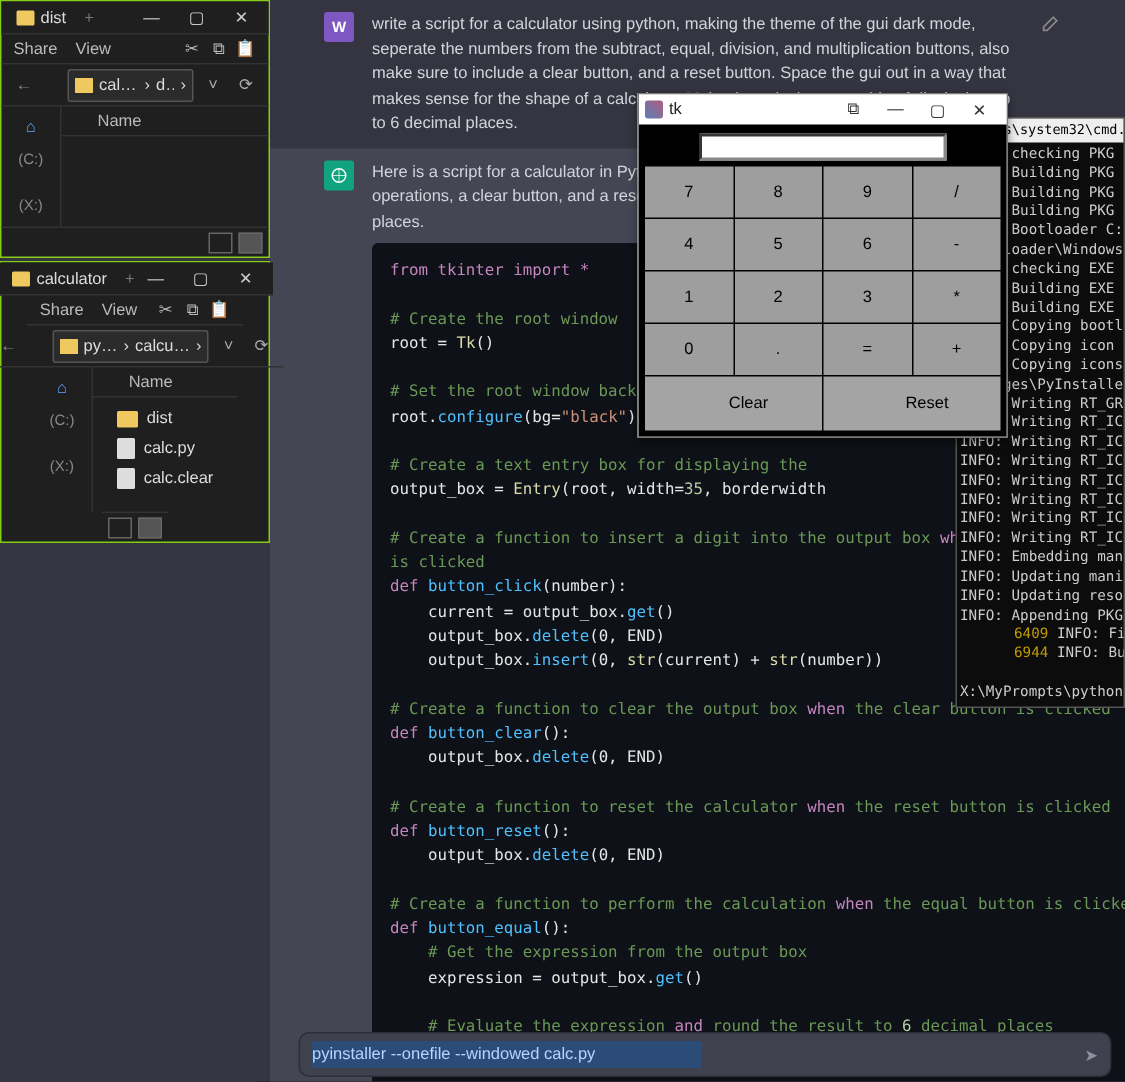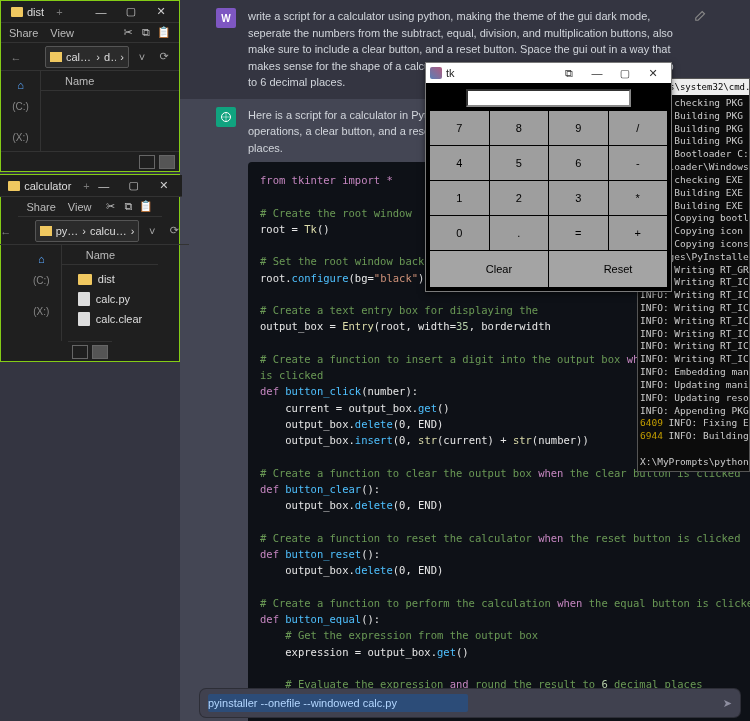--- a/index.html
+++ b/index.html
@@ -119,21 +119,21 @@
   
   .cmdwin {
     position:absolute; top:78px; right:0; width:113px; background:#0c0c0c; border:1px solid #555;
     font-family: Consolas, monospace; font-size:9.5px; color:#cccccc; line-height:1.35;
   }
   .cmd-titlebar {
     height:16px; background:#eee; color:#000; display:flex; align-items:center; justify-content:center;
     font-size:9px; overflow:hidden; white-space:nowrap;
   }
   .cmd-body { padding:2px 2px; white-space:pre; overflow:hidden; }
-  .cmd-body .y { color:#c19c00; }
+  .cmd-body .y { color:#c19c00;margin-left:36px; }
 
   
   .tkwin {
     position: absolute; left: 425px; top: 62px; width: 247px;
     background: #f0f0f0; border: 1px solid #7a7a7a; box-shadow: 0 2px 6px rgba(0,0,0,.5);
   }
   .tk-titlebar {
     height: 20px; background: #ffffff; display: flex; align-items: center; padding: 0 4px;
     font-size: 11px; color: #222;
   }

